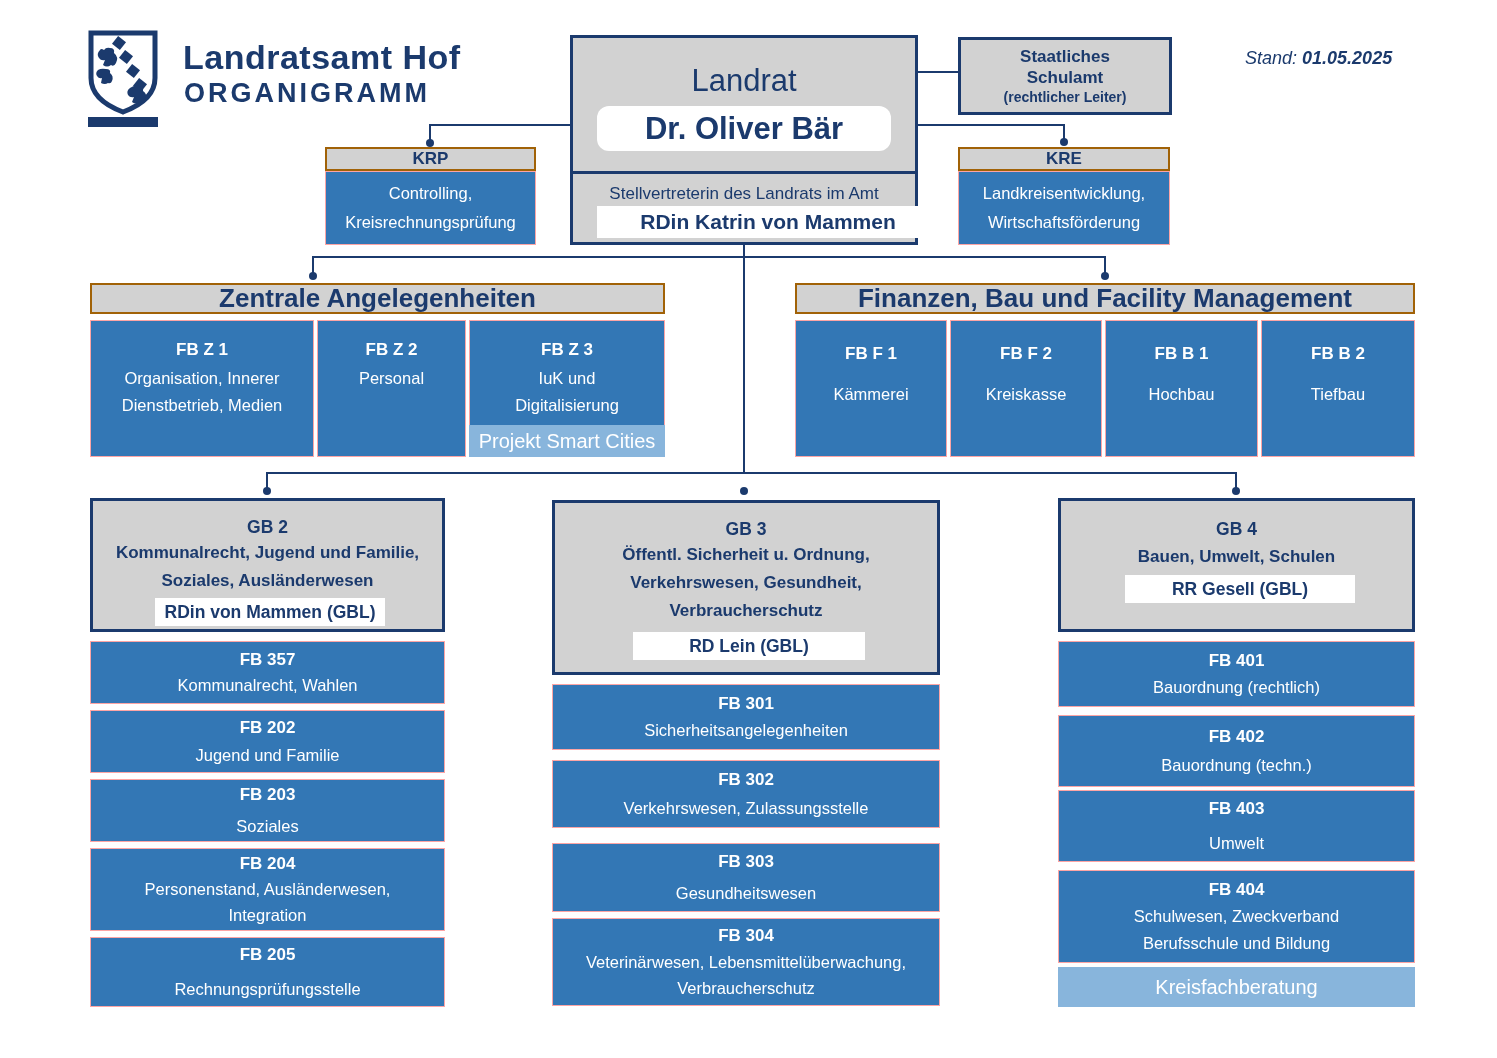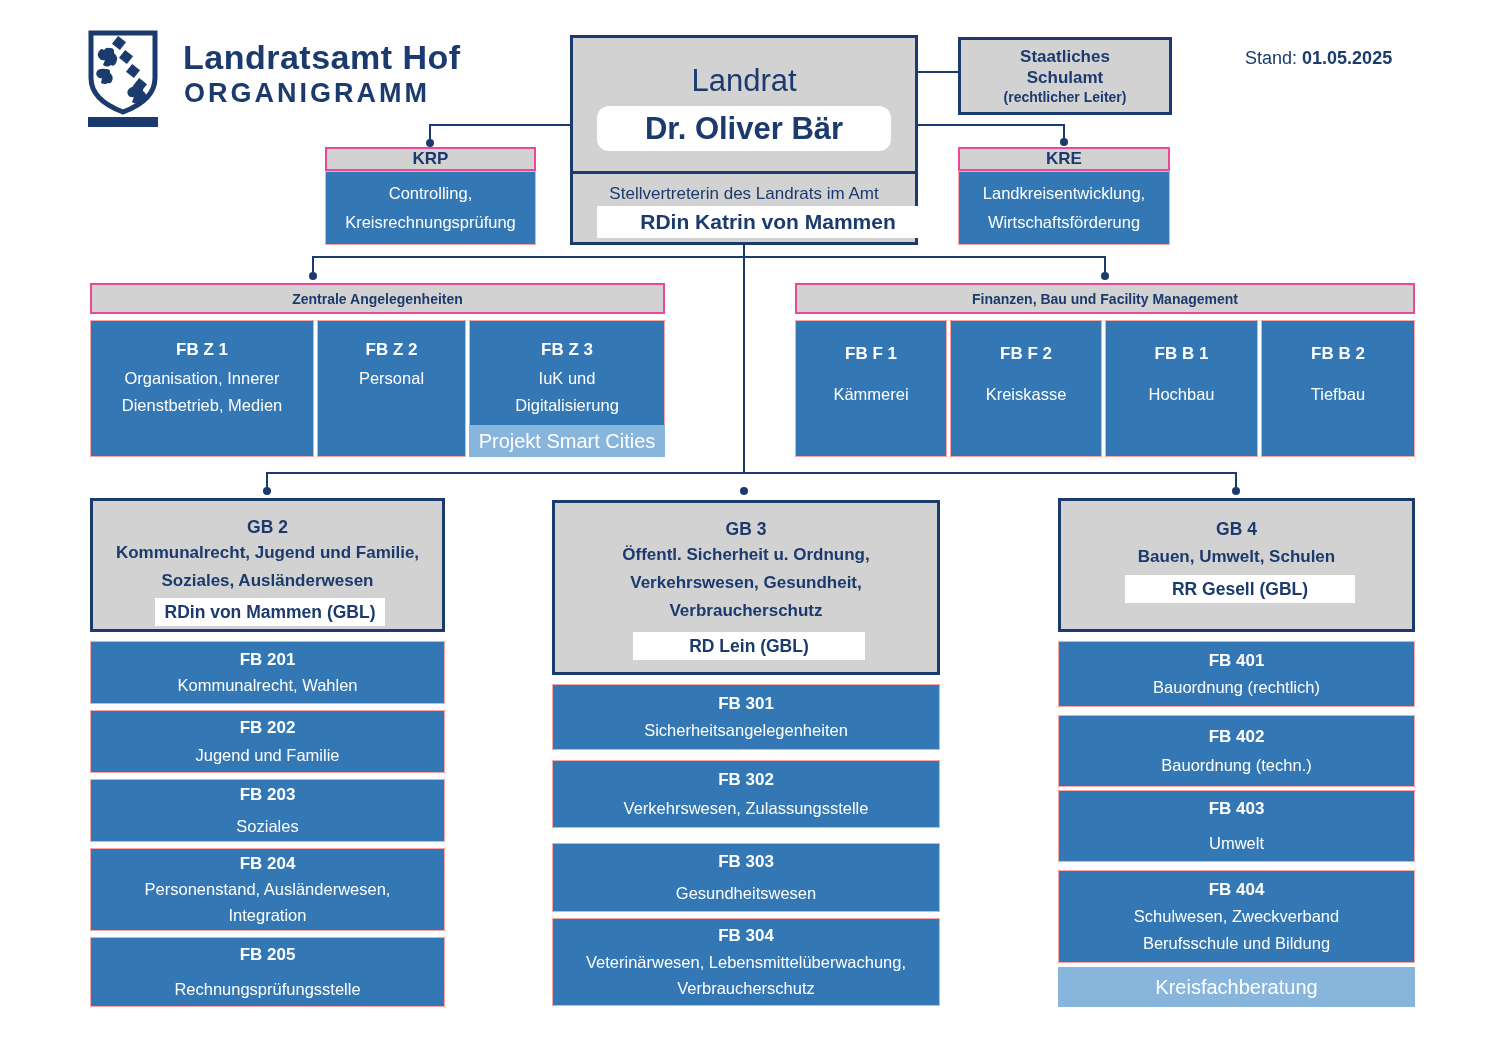--- a/index.html
+++ b/index.html
@@ -4,47 +4,47 @@
 <style>
   html,body{margin:0;padding:0;background:#fff;}
   #canvas{
     position:relative;width:1497px;height:1058px;background:#ffffff;
     font-family:"Liberation Sans","DejaVu Sans",sans-serif;color:#1b3a6d;overflow:hidden;
   }
   .abs{position:absolute;box-sizing:border-box;}
   
   .org-name{font-size:34px;font-weight:700;letter-spacing:.5px;}
   .doc-type{font-size:27px;font-weight:700;letter-spacing:3px;}
-  .stand{font-size:18px;}
+  .stand{font-size:18px;font-style:italic;}
   .stand b{font-weight:700;}
   .logo-bar{background:#1b3a6d;}
   
   .box-gray{background:#d2d2d2;border:3px solid #1b3a6d;}
-  .hdr-gray{background:#d2d2d2;border:2px solid #ec4899;color:#1b3a6d;
+  .hdr-gray{background:#d2d2d2;border:2px solid #a16207;color:#1b3a6d;
             font-weight:700;text-align:center;display:flex;align-items:center;justify-content:center;}
   .box-blue{background:#3377b5;border:1px solid #fca5a5;color:#ffffff;text-align:center;
             display:flex;flex-direction:column;align-items:center;justify-content:center;}
   .u-code{font-weight:700;font-size:17px;line-height:1.5;}
   .u-line{font-weight:400;font-size:16.5px;line-height:1.45;}
   .white-pill{background:#ffffff;color:#1b3a6d;font-weight:700;text-align:center;
               display:flex;align-items:center;justify-content:center;}
   .lightblue{background:#88b5dc;color:#ffffff;text-align:center;
              display:flex;align-items:center;justify-content:center;font-size:20px;}
   
   .landrat-title{font-size:31px;font-weight:400;text-align:center;}
   .landrat-name{font-size:31px;font-weight:700;border-radius:12px;}
   .deputy-label{font-size:17px;text-align:center;}
   .deputy-name{font-size:21px;font-weight:700;}
   .divider{background:#1b3a6d;}
   
   .gb-code{font-size:17.5px;font-weight:700;text-align:center;line-height:1.6;}
   .gb-desc{font-size:17px;font-weight:700;text-align:center;line-height:1.65;}
   .gbl-pill{font-size:17.5px;}
   
-  .sec-title{font-size:14px;text-align:right;}
+  .sec-title{font-size:26px;text-align:right;}
   
   .schulamt{display:flex;flex-direction:column;align-items:center;justify-content:center;
             font-weight:700;font-size:17px;line-height:1.25;text-align:center;}
   .schulamt .small{font-size:14px;}
   
   .hline,.vline{position:absolute;background:#1b3a6d;}
   .hline{height:2px;} .vline{width:2px;}
   .dot{position:absolute;width:8px;height:8px;border-radius:50%;background:#1b3a6d;}
 </style>
 </head>
@@ -166,21 +166,21 @@
 
   <div class="abs box-gray" style="left:90px;top:498px;width:355px;height:134px;">
     <div class="abs gb-code" style="left:0;top:12px;width:100%;">GB 2</div>
     <div class="abs gb-desc" style="left:0;top:38px;width:100%;">
       <div>Kommunalrecht, Jugend und Familie,</div>
       <div>Soziales, Ausländerwesen</div>
     </div>
     <div class="abs white-pill gbl-pill" style="left:62px;top:97px;width:230px;height:28px;">RDin von Mammen (GBL)</div>
   </div>
   <div class="abs box-blue" style="left:90px;top:641px;width:355px;height:63px;gap:2px;">
-    <div class="u-code">FB 201</div>
+    <div class="u-code">FB 357</div>
     <div class="u-line">Kommunalrecht, Wahlen</div>
   </div>
   <div class="abs box-blue" style="left:90px;top:710px;width:355px;height:63px;gap:4px;">
     <div class="u-code">FB 202</div>
     <div class="u-line">Jugend und Familie</div>
   </div>
   <div class="abs box-blue" style="left:90px;top:779px;width:355px;height:63px;gap:8px;">
     <div class="u-code">FB 203</div>
     <div class="u-line">Soziales</div>
   </div>

